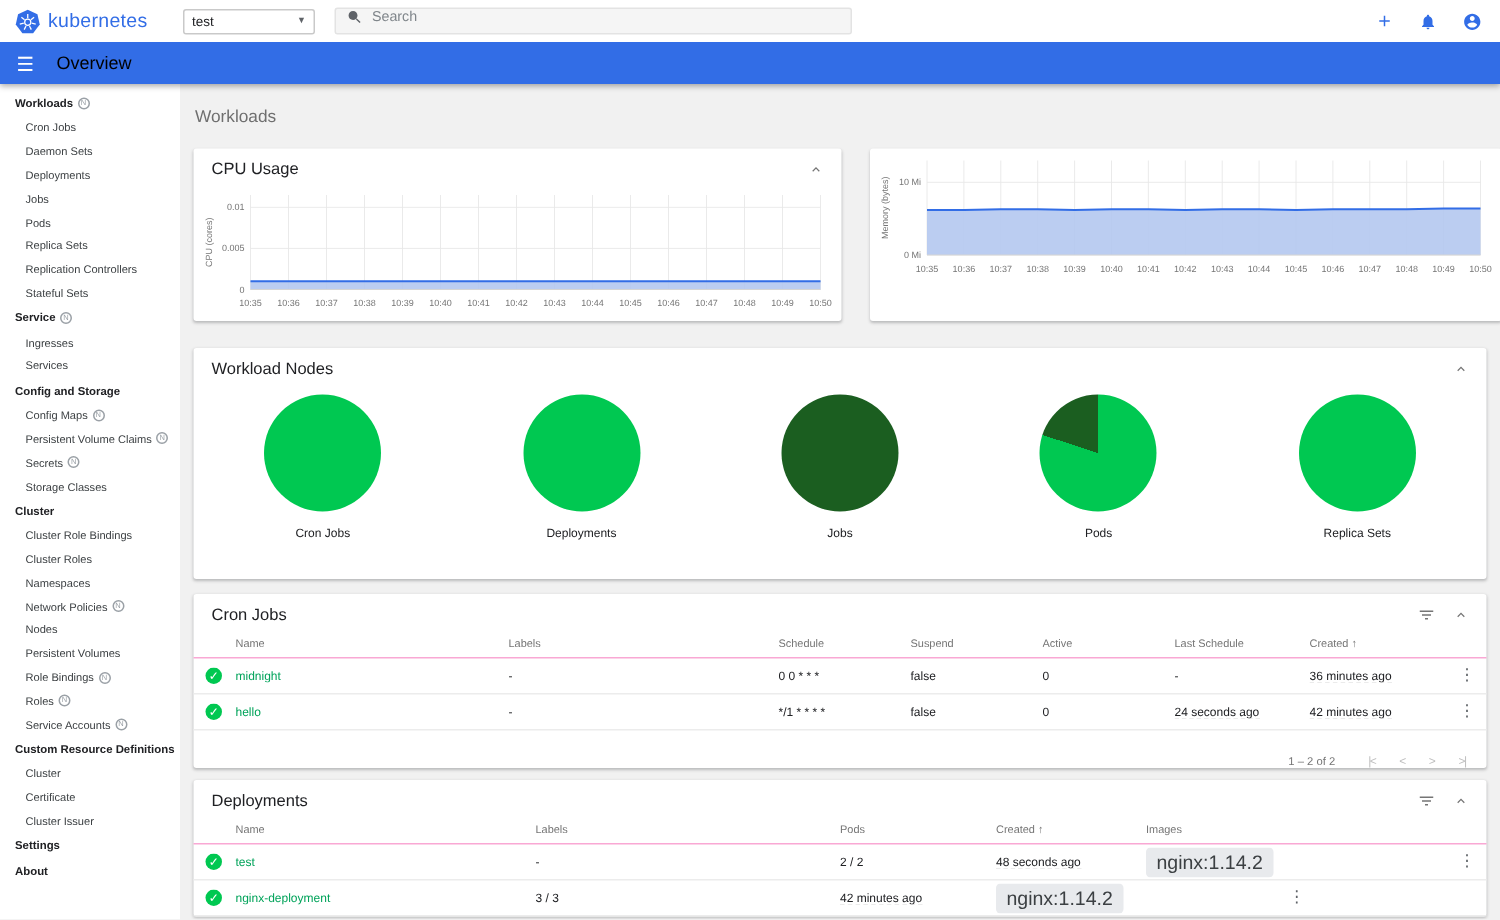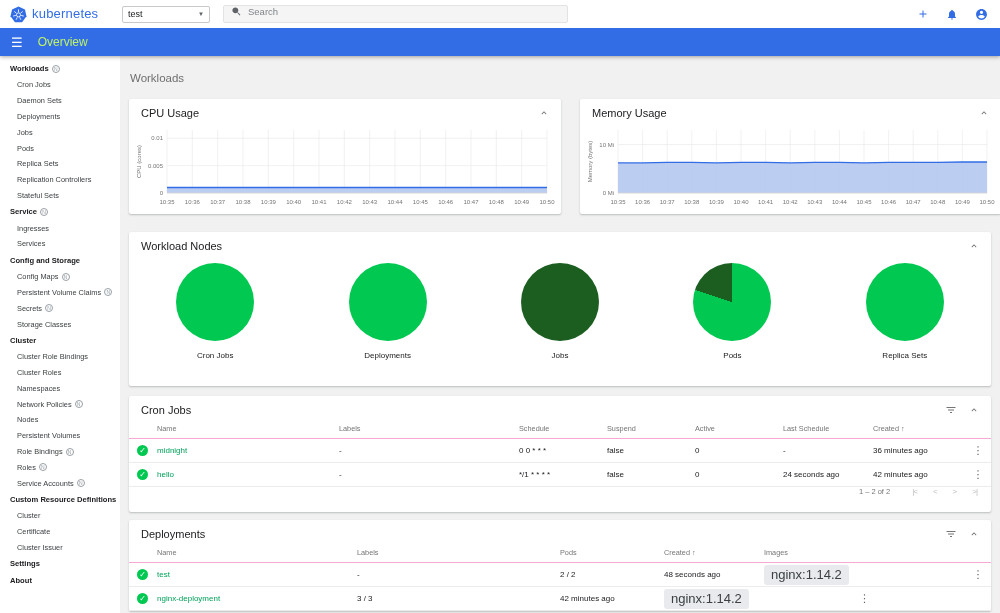--- a/index.html
+++ b/index.html
@@ -10,21 +10,21 @@
   .ns-select{width:88px;height:17px;border:1px solid #c9c9c9;border-radius:2px;display:flex;align-items:center;justify-content:space-between;padding:0 5px;font-size:9px;color:#202124;cursor:pointer;background:#fff}
   .caret{color:#5f6368;font-size:6px}
   .search-box{width:345px;height:18px;margin-left:13px;background:#f5f5f5;border:1px solid #e3e3e3;border-radius:2px;display:flex;align-items:flex-start;gap:6px;padding:0 7px}
   .search-box input{border:none;outline:none;background:transparent;font-size:9.5px;color:#202124;width:100%;font-family:inherit}
   .search-box input::placeholder{color:#80868b}
   .spacer{flex:1}
   .hdr-icons{display:flex;align-items:center;gap:17px;margin-right:2px}
   .icon-btn{cursor:pointer;display:flex;align-items:center}
   .appbar{height:28px;background:#326de6;display:flex;align-items:center;gap:15px;padding:0 11px;position:relative;z-index:2;box-shadow:0 1px 4px rgba(0,0,0,.35)}
   .hamburger{color:#fff;font-size:13px;cursor:pointer;line-height:1}
-  .appbar-title{color:#bef264;font-size:12px}
+  .appbar-title{color:#000000;font-size:12px}
   .shell{display:flex;height:557px}
   .sidebar{width:120px;background:#fff;padding-top:4px;overflow:hidden;flex:none}
   .sb-head{display:flex;align-items:center;gap:3px;padding:4px 10px;font-size:7.6px;font-weight:bold;color:#202124;cursor:pointer;white-space:nowrap}
   .sb-head.gap{}
   .sb-item{display:flex;align-items:center;gap:3px;padding:3.4px 10px 3.4px 17px;font-size:7.4px;color:#3c4043;cursor:pointer;white-space:nowrap}
   .nbadge{width:8px;height:8px;border:1px solid #9aa0a6;border-radius:50%;color:#9aa0a6;font-size:5px;font-weight:normal;display:inline-flex;align-items:center;justify-content:center;flex:none}
   .main{flex:1;padding:8px 9px 0;overflow:hidden}
   .page-title{font-size:11.5px;color:#6f6f6f;margin:8px 0 15px 1px}
   .cards-row{display:flex;gap:19px}
   .card{background:#fff;border-radius:2px;box-shadow:0 1px 2px rgba(60,64,67,.3)}
@@ -43,21 +43,21 @@
   .dp-cols{grid-template-columns:28px 200px 203px 104px 100px 1fr 26px}
   .t-head{height:20px;font-size:7.3px;color:#757575;border-bottom:1px solid #f9a8d4}
   .t-row{height:24px;font-size:8px;color:#202124;border-bottom:1px solid #ececec}
   .th{display:flex;align-items:center;gap:2px;overflow:hidden;white-space:nowrap;cursor:pointer}
   .cell{overflow:hidden;white-space:nowrap}
   .check{width:11px;height:11px;margin-left:8px;border-radius:50%;background:#00c851;color:#fff;font-size:8px;display:flex;align-items:center;justify-content:center}
   .link{color:#00a35a;cursor:pointer;text-decoration:none}
   .ago{border-bottom:1px dashed #b0b0b0}
   .chip{display:inline-block;background:#e8eaed;border-radius:3px;padding:2.5px 7px;font-size:13px;color:#3c4043}
   .kebab{color:#5f6368;font-size:11px;text-align:center;cursor:pointer;line-height:1}
-  .pagination{display:flex;justify-content:flex-end;align-items:flex-start;gap:22px;height:25px;padding:0 14px;font-size:7.5px;color:#757575}
+  .pagination{display:flex;justify-content:flex-end;align-items:flex-end;gap:22px;height:25px;padding:0 14px;font-size:7.5px;color:#757575}
   .pg-nav{display:flex;gap:16px;color:#bdbdbd;font-size:8px}
   .pg-nav span{cursor:pointer;letter-spacing:-1px}
   svg{display:block}
 </style>
 </head>
 <body>
 
 <div class="topbar">
   <div class="brand">
     <span>
@@ -282,30 +282,20 @@
               <text x="312.6666666666667" y="82" text-anchor="middle" font-size="6" fill="#757575">10:46</text>
               <text x="338" y="82" text-anchor="middle" font-size="6" fill="#757575">10:47</text>
               <text x="363.3333333333333" y="82" text-anchor="middle" font-size="6" fill="#757575">10:48</text>
               <text x="388.6666666666667" y="82" text-anchor="middle" font-size="6" fill="#757575">10:49</text>
               <text x="414" y="82" text-anchor="middle" font-size="6" fill="#757575">10:50</text>
               <text x="8" y="39.5" font-size="6" fill="#757575" text-anchor="middle" transform="rotate(-90 8 39.5)">CPU (cores)</text>
             </svg>
           </div>
       </section>
       <section class="card chart-card">
-        <div class="card-head">
-          <span>Memory Usage</span>
-          <span class="head-icons">
-            <span class="icon-btn">
-              <svg width="10" height="10" viewBox="0 0 24 24">
-                  <path fill="#757575" d="M12 8l-6 6 1.41 1.41L12 10.83l4.59 4.58L18 14z"></path>
-                </svg>
-            </span>
-          </span>
-        </div>
         <div class="chart-body">
             <svg width="411" height="86" viewBox="0 0 411 86">
               <line x1="34" y1="8" x2="34" y2="71" stroke="#e8e8e8" stroke-width="0.6"></line>
               <line x1="58.6" y1="8" x2="58.6" y2="71" stroke="#e8e8e8" stroke-width="0.6"></line>
               <line x1="83.2" y1="8" x2="83.2" y2="71" stroke="#e8e8e8" stroke-width="0.6"></line>
               <line x1="107.8" y1="8" x2="107.8" y2="71" stroke="#e8e8e8" stroke-width="0.6"></line>
               <line x1="132.4" y1="8" x2="132.4" y2="71" stroke="#e8e8e8" stroke-width="0.6"></line>
               <line x1="157" y1="8" x2="157" y2="71" stroke="#e8e8e8" stroke-width="0.6"></line>
               <line x1="181.6" y1="8" x2="181.6" y2="71" stroke="#e8e8e8" stroke-width="0.6"></line>
               <line x1="206.2" y1="8" x2="206.2" y2="71" stroke="#e8e8e8" stroke-width="0.6"></line>

